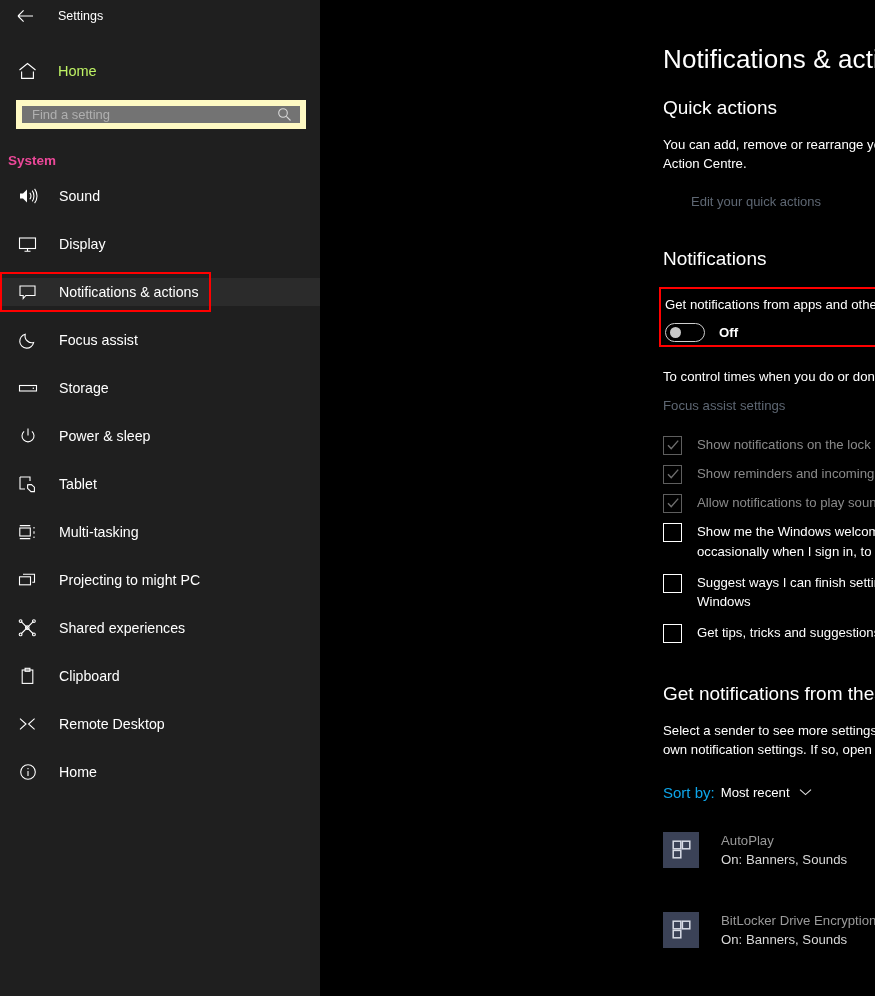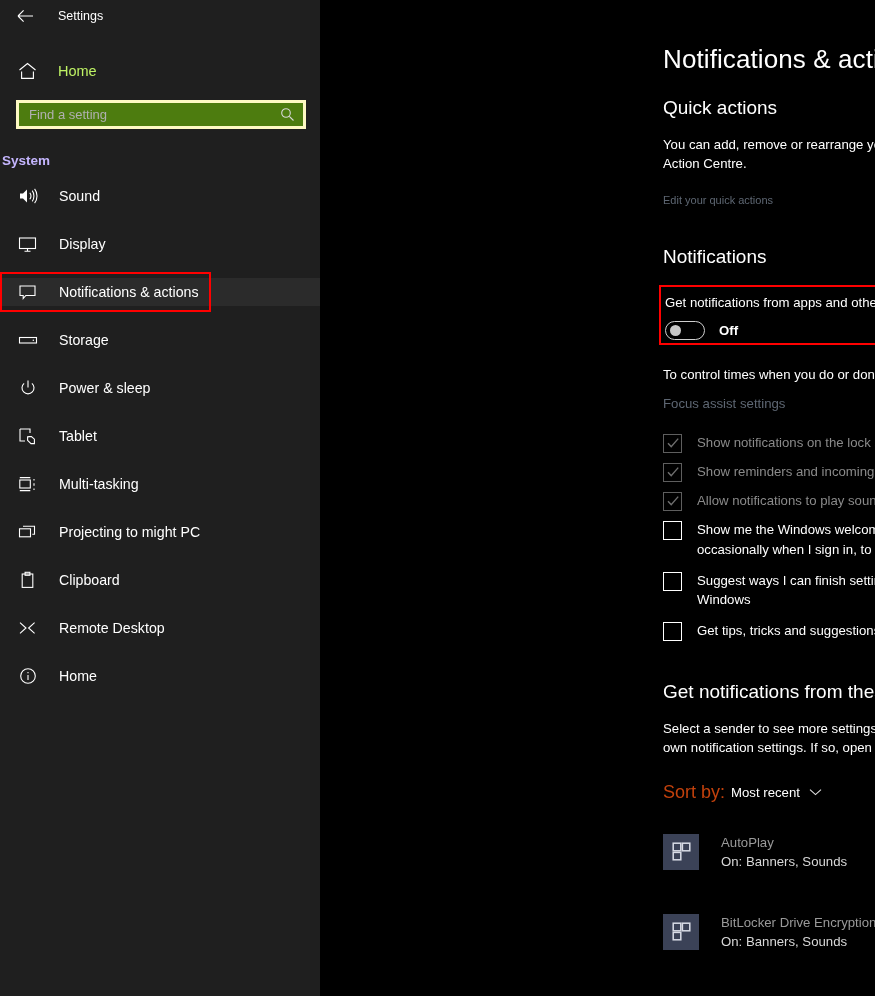--- a/index.html
+++ b/index.html
@@ -47,43 +47,43 @@
     margin-top: 22px;
     padding-left: 17px;
     gap: 21px;
   }
   .home-row .ico { width: 20px; height: 20px; color:#ffffff; display:flex; align-items:center; justify-content:center;}
   .home-row .lbl { font-size: 14.5px; color: #bef264; }
 
   .search-wrap {
     margin: 12px 14px 0 16px;
     height: 29px;
-    background: #4d7c0f;
-    border: 3px solid #fef9c3;
+    background: #737373;
+    border: 6px solid #fef9c3;
     display: flex;
     align-items: center;
     padding: 0 8px 0 10px;
   }
   .search-wrap input {
     flex: 1;
     background: transparent;
     border: none;
     outline: none;
     color: #cfcfcf;
     font-size: 13px;
     font-family: "Liberation Sans", sans-serif;
   }
   .search-wrap input::placeholder { color: #b0b0b0; }
   .search-ico { color: #d8d8d8; display:flex; align-items:center; }
 
   .section-title {
     font-size: 13.5px;
     font-weight: bold;
-    color: #c4b5fd;
-    padding-left: 2px;
+    color: #ec4899;
+    padding-left: 8px;
     margin-top: 24px;
   }
 
   .navlist { margin-top: 14px; }
   .navitem {
     position: relative;
     display: flex;
     align-items: center;
     height: 28px;
     margin-bottom: 20px;
@@ -131,24 +131,25 @@
   }
   p.body-text {
     font-size: 13.2px;
     color: #ffffff;
     line-height: 1.45;
     margin-top: 16px;
     max-width: 425px;
   }
   a.dim-link {
     display: inline-block;
-    font-size: 11px;
+    font-size: 13px;
     color: #5e6773;
     text-decoration: none;
     margin-top: 21px;
+    margin-left: 28px;
   }
   a.link {
     display: inline-block;
     font-size: 13.2px;
     color: #5e6773;
     text-decoration: none;
   }
 
   
   .toggle-block {
@@ -236,21 +237,21 @@
     color: #ffffff;
     margin-top: 40px;
   }
 
   .sortby {
     display: flex;
     align-items: center;
     gap: 6px;
     margin-top: 24px;
   }
-  .sortby .sb-lbl { font-size: 18px; color: #c2410c; }
+  .sortby .sb-lbl { font-size: 15px; color: #0ea5e9; }
   .sortby .sb-val { font-size: 13.2px; color: #ffffff; }
   .sortby .chev { color: #e0e0e0; display:flex; align-items:center; margin-left:3px;}
 
   .app-list { margin-top: 18px; }
   .app-row {
     display: flex;
     align-items: center;
     height: 62px;
     margin-bottom: 18px;
   }
@@ -327,20 +328,28 @@
       <div class="navitem selected">
         <span class="hl"></span>
         <span class="ico">
           <svg width="19" height="17" viewBox="0 0 19 17" fill="none" stroke="currentColor" stroke-width="1.1">
             <path d="M2 2h15v9.5H7.8L5.2 14.6V11.5H2z"></path>
           </svg>
         </span>
         <span class="lbl">Notifications &amp; actions</span>
       </div>
 
+      <div class="navitem">
+        <span class="ico">
+          <svg width="18" height="18" viewBox="0 0 18 18" fill="none" stroke="currentColor" stroke-width="1.1">
+            <path d="M14.6 11.6A7 7 0 016.2 3.3 7 7 0 1014.6 11.6z"></path>
+          </svg>
+        </span>
+        <span class="lbl">Focus assist</span>
+      </div>
 
       <div class="navitem">
         <span class="ico">
           <svg width="20" height="12" viewBox="0 0 20 12" fill="none" stroke="currentColor" stroke-width="1.1">
             <rect x="1.5" y="3.5" width="17" height="5.5"></rect>
               <circle cx="15.3" cy="6.3" r=".75" fill="currentColor" stroke="none"></circle>
           </svg>
         </span>
         <span class="lbl">Storage</span>
       </div>
@@ -379,20 +388,33 @@
       <div class="navitem">
         <span class="ico">
           <svg width="19" height="16" viewBox="0 0 19 16" fill="none" stroke="currentColor" stroke-width="1.1">
             <rect x="1.5" y="4.8" width="11" height="8"></rect>
               <path d="M5 2.2h11.5v8h-2.2"></path>
           </svg>
         </span>
         <span class="lbl">Projecting to might PC</span>
       </div>
 
+      <div class="navitem">
+        <span class="ico">
+          <svg width="19" height="18" viewBox="0 0 19 18" fill="none" stroke="currentColor" stroke-width="1.1">
+            <path d="M3 2.4l12.4 12.6M15.4 2.4L3 15"></path>
+            <circle cx="9.3" cy="8.7" r="1.8"></circle>
+              <circle cx="2.6" cy="2.1" r="1.4"></circle>
+            <circle cx="15.9" cy="2.1" r="1.4"></circle>
+              <circle cx="2.6" cy="15.4" r="1.4"></circle>
+              <circle cx="15.9" cy="15.4" r="1.4"></circle>
+          </svg>
+        </span>
+        <span class="lbl">Shared experiences</span>
+      </div>
 
       <div class="navitem">
         <span class="ico">
           <svg width="17" height="18" viewBox="0 0 17 18" fill="none" stroke="currentColor" stroke-width="1.1">
             <rect x="3.2" y="3" width="10.6" height="13.4"></rect>
             <rect x="6.1" y="1.3" width="4.8" height="3"></rect>
           </svg>
         </span>
         <span class="lbl">Clipboard</span>
       </div>

